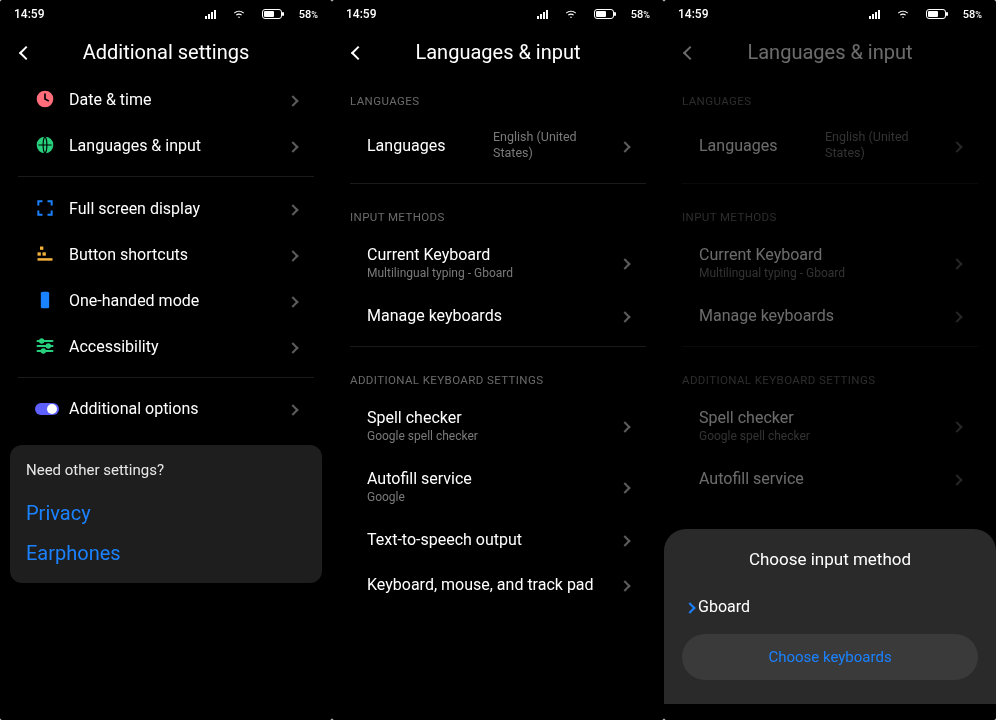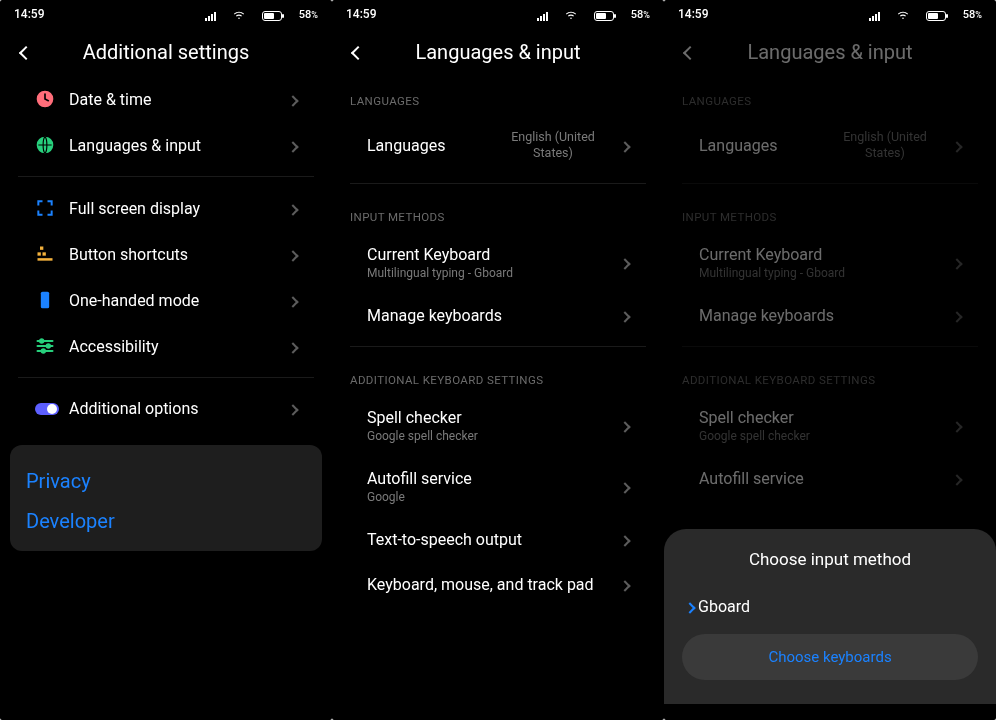--- a/index.html
+++ b/index.html
@@ -18,21 +18,21 @@
     overflow: hidden;
     border-radius: 2px;
   }
   
   .statusbar {
     height: 28px;
     display: flex; align-items: center; justify-content: space-between;
     padding: 0 14px;
     font-size: 12px; font-weight: 500;
   }
-  .statusbar .right { display:flex; align-items:flex-end; gap:17px; font-size:11px;}
+  .statusbar .right { display:flex; align-items:center; gap:17px; font-size:11px;}
   .statusbar .right svg { display:block; }
   
   .header {
     height: 48px;
     display: flex; align-items: center;
     padding: 0 14px;
   }
   .header .back { width: 24px; text-align:center; }
   .header .title {
     flex: 1; text-align: center;
@@ -59,21 +59,21 @@
   .row .icon-slot {
     width: 34px; display:flex; align-items:center;
   }
   .row .txt {
     flex: 1;
     display:flex; flex-direction:column;
   }
   .row .label { font-size: 16px; color: #fff; }
   .row .sub { font-size: 12px; color: #7a7a7a; margin-top:2px;}
   .row .value {
-    font-size: 12.5px; color: #7a7a7a; text-align:center;
+    font-size: 12.5px; color: #7a7a7a; text-align:left;
     max-width: 120px; line-height:1.3;
   }
   .row .chevron {
     margin-left: 8px; color:#5c5c5c;
   }
   
   .info-card {
     margin: 14px 10px;
     background: #1e1e1e;
     border-radius: 12px;
@@ -247,22 +247,23 @@
             <circle cx="17" cy="8" r="5" fill="#fff"></circle>
           </svg>
       </span>
       <span class="txt">
           <span class="label">Additional options</span>
         </span>
       <span class="chevron"><span class="chev-r"></span></span>
     </div>
 
     <div class="info-card">
+      <div class="hd">Need other settings?</div>
       <span class="link">Privacy</span>
-      <span class="link">Developer</span>
+      <span class="link">Earphones</span>
     </div>
   </div>
 </div>
 
 <div class="pane">
   <div class="statusbar">
     <span>14:59</span>
     <div class="right">
       <span class="signal-bars">
           <span></span>

